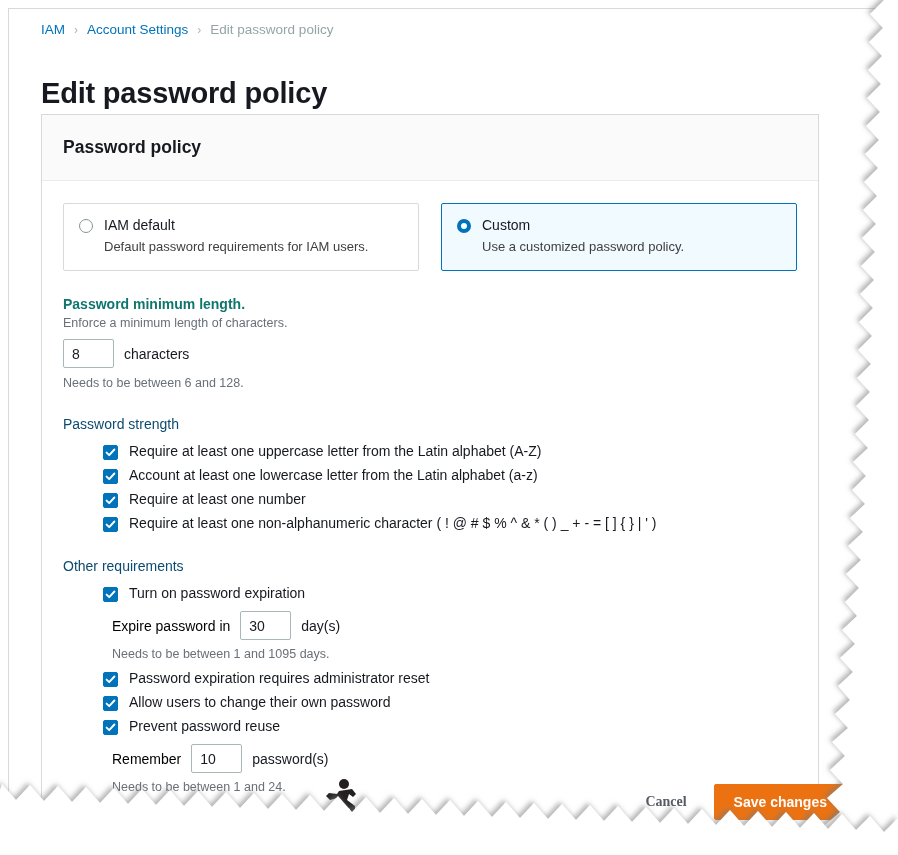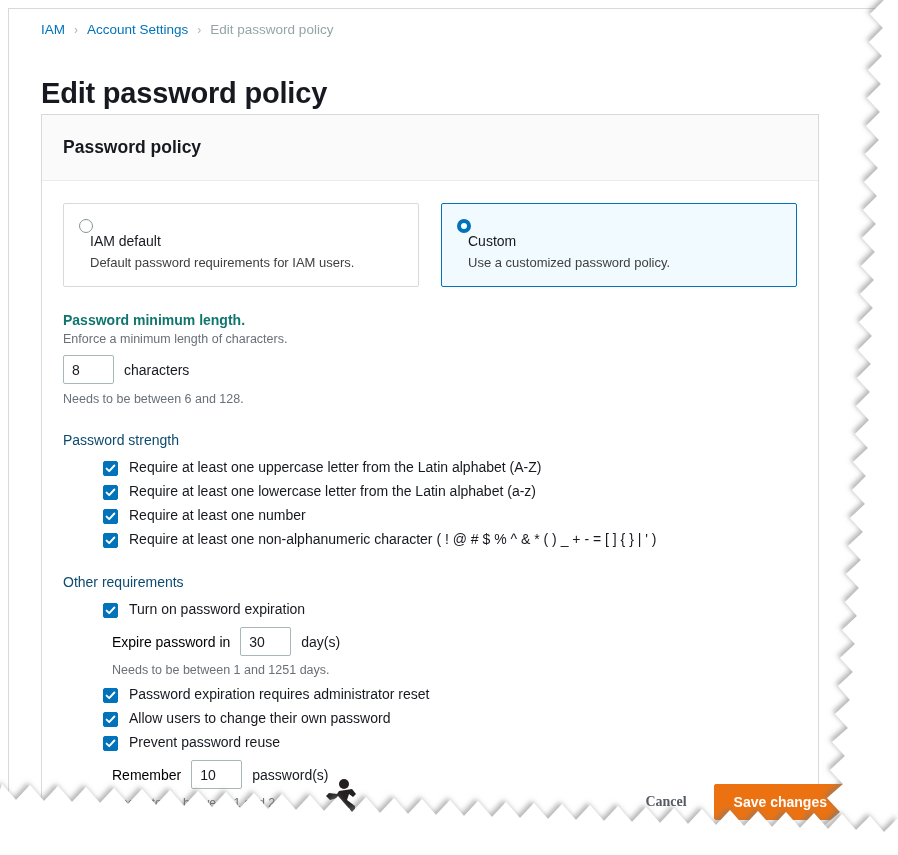--- a/index.html
+++ b/index.html
@@ -129,21 +129,20 @@
     position: relative;
     min-height: 61px;
   }
   .radio-card.selected {
     border: 1px solid #0073bb;
     background: #f1faff;
   }
   .radio-row {
     display: flex;
     align-items: flex-start;
-    flex-direction: column;
   }
   .radio-mark {
     width: 14px; height: 14px;
     border-radius: 50%;
     border: 1px solid #879596;
     background: #fff;
     box-sizing: border-box;
     margin-top: 2px;
     flex: 0 0 auto;
   }
@@ -374,21 +373,21 @@
           </span>
           <span class="check-label">Require at least one uppercase letter from the Latin alphabet (A-Z)</span>
         </div>
 
         <div class="check-row">
           <span class="check-box">
             <svg width="13" height="13" viewBox="0 0 13 13">
                 <path d="M2.6 6.6 L5.2 9.2 L10.4 3.5" stroke="#ffffff" stroke-width="1.9" fill="none" stroke-linecap="round" stroke-linejoin="round"></path>
               </svg>
           </span>
-          <span class="check-label">Require at least one lowercase letter from the Latin alphabet (a-z)</span>
+          <span class="check-label">Account at least one lowercase letter from the Latin alphabet (a-z)</span>
         </div>
 
         <div class="check-row">
           <span class="check-box">
             <svg width="13" height="13" viewBox="0 0 13 13">
                 <path d="M2.6 6.6 L5.2 9.2 L10.4 3.5" stroke="#ffffff" stroke-width="1.9" fill="none" stroke-linecap="round" stroke-linejoin="round"></path>
               </svg>
           </span>
           <span class="check-label">Require at least one number</span>
         </div>
@@ -411,21 +410,21 @@
               </svg>
           </span>
           <span class="check-label">Turn on password expiration</span>
         </div>
 
         <div class="inline-row sub-indent">
           <span class="inline-text-pre">Expire password in</span>
           <input class="num-input" type="text" value="30" style="">
           <span class="inline-text">day(s)</span>
         </div>
-        <div class="sub-hint">Needs to be between 1 and 1251 days.</div>
+        <div class="sub-hint">Needs to be between 1 and 1095 days.</div>
 
         <div class="check-row">
           <span class="check-box">
             <svg width="13" height="13" viewBox="0 0 13 13">
                 <path d="M2.6 6.6 L5.2 9.2 L10.4 3.5" stroke="#ffffff" stroke-width="1.9" fill="none" stroke-linecap="round" stroke-linejoin="round"></path>
               </svg>
           </span>
           <span class="check-label">Password expiration requires administrator reset</span>
         </div>
 

